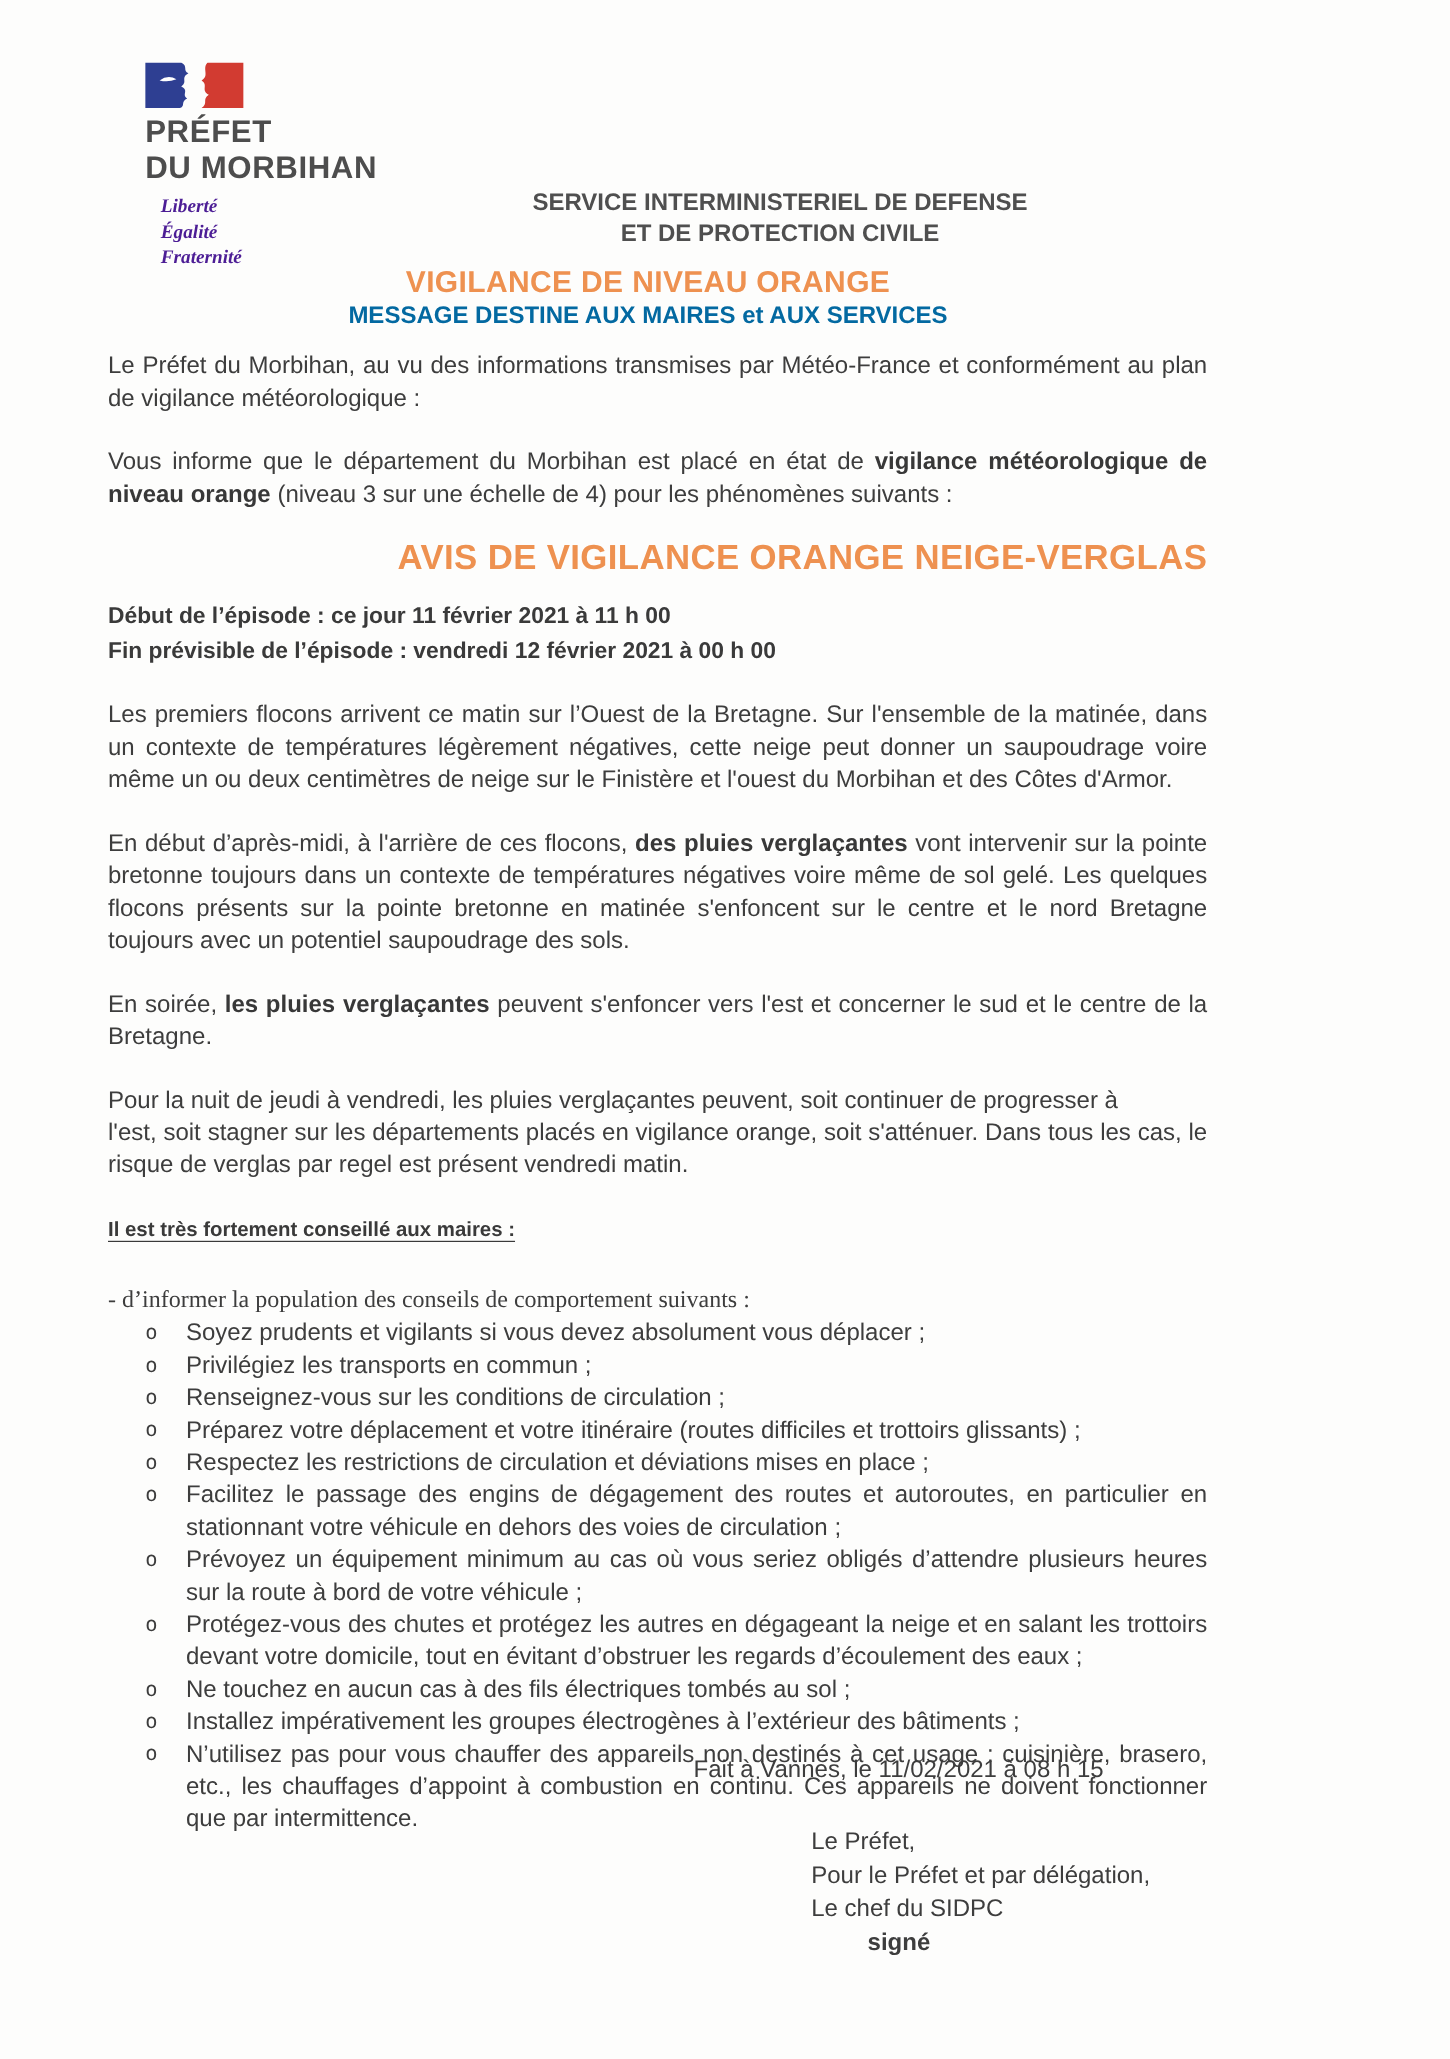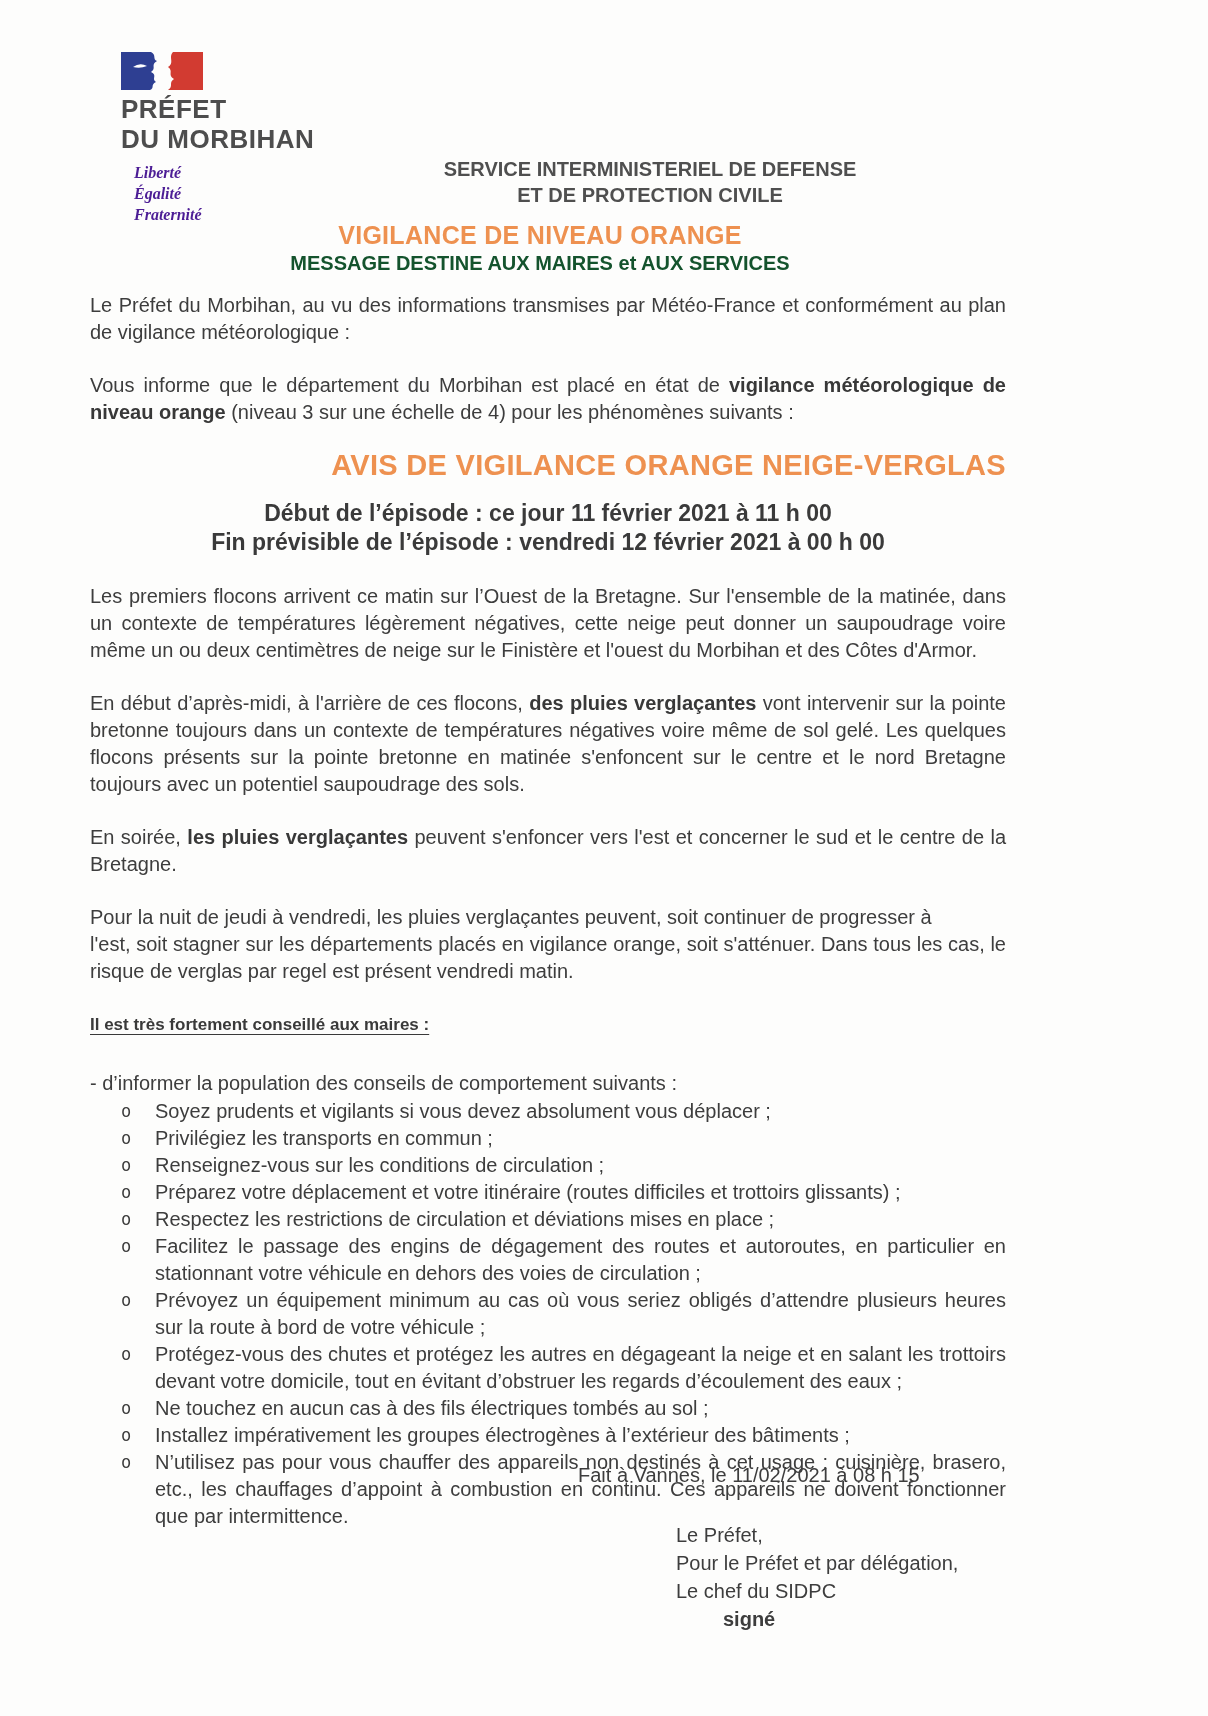--- a/index.html
+++ b/index.html
@@ -20,39 +20,39 @@
   .service-title{
     position:absolute;left:350px;top:156px;width:600px;
     text-align:center;font-weight:bold;font-size:20px;line-height:26px;color:#4f4f4f;
   }
   .vigilance-title{
     position:absolute;left:90px;top:221px;width:900px;
     text-align:center;font-weight:bold;font-size:25px;color:#ee9150;letter-spacing:0.3px;
   }
   .message-subtitle{
     position:absolute;left:90px;top:252px;width:900px;
-    text-align:center;font-weight:bold;font-size:20px;color:#14532d;
+    text-align:center;font-weight:bold;font-size:20px;color:#0369a1;
   }
   
   .content{
     position:absolute;left:90px;top:292px;width:916px;
     font-size:20px;line-height:27px;
   }
   .content p{margin:0 0 26px 0;text-align:justify;}
   .avis-title{
     margin:6px 0 20px 0;
     text-align:right;font-weight:bold;font-size:29px;color:#ee9150;letter-spacing:0.3px;
   }
-  .episode{font-weight:bold;font-size:23px;line-height:29px;margin-bottom:26px;color:#3a3a3a;text-align:center;}
+  .episode{font-weight:bold;font-size:19px;line-height:29px;margin-bottom:26px;color:#3a3a3a;}
   .advice-heading{
     margin:0 0 32px 0;
     font-size:17px;font-weight:bold;color:#3a3a3a;
     text-decoration:underline;text-underline-offset:4px;
   }
-  .advice-intro{margin:0 0 1px 0 !important;}
+  .advice-intro{margin:0 0 1px 0 !important;font-family:Liberation Serif, serif;}
   .advice-list{list-style:none;margin:0;padding:0;}
   .advice-list li{
     position:relative;padding-left:65px;text-align:justify;
   }
   .advice-list .marker{
     position:absolute;left:31px;top:0;
     font-family:"DejaVu Sans Mono", monospace;font-size:17px;
   }
   b{font-weight:bold;color:#383838;}
   

